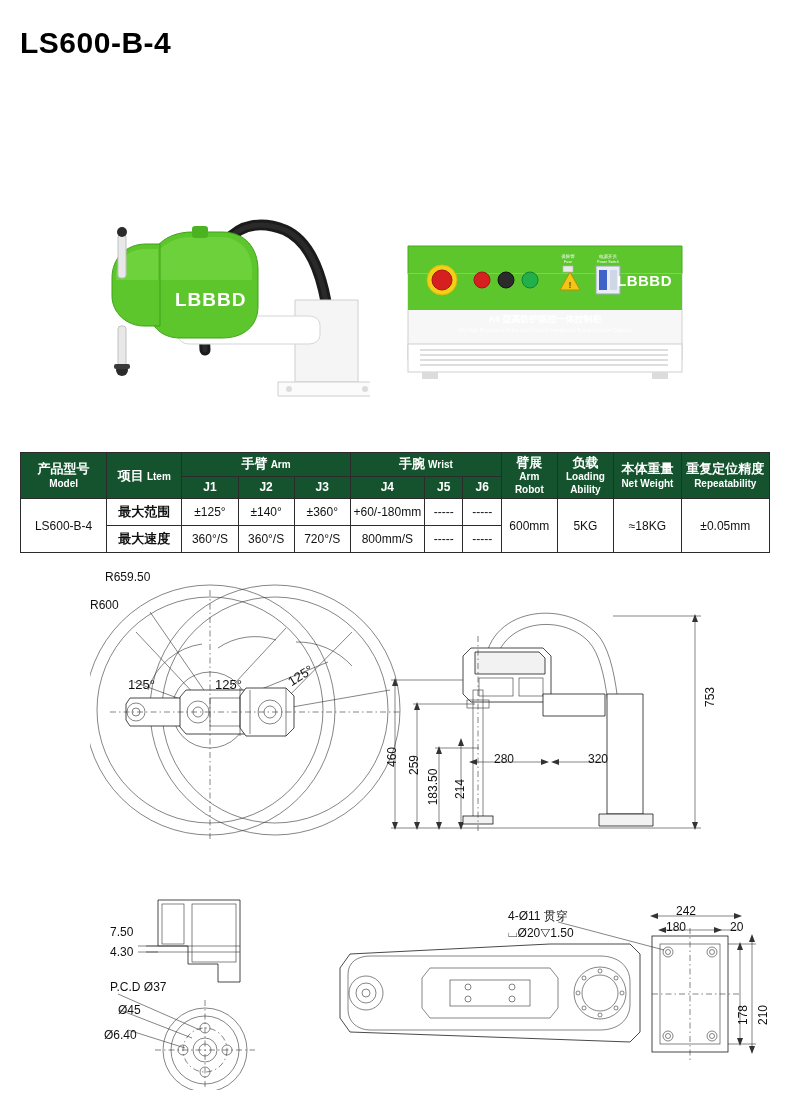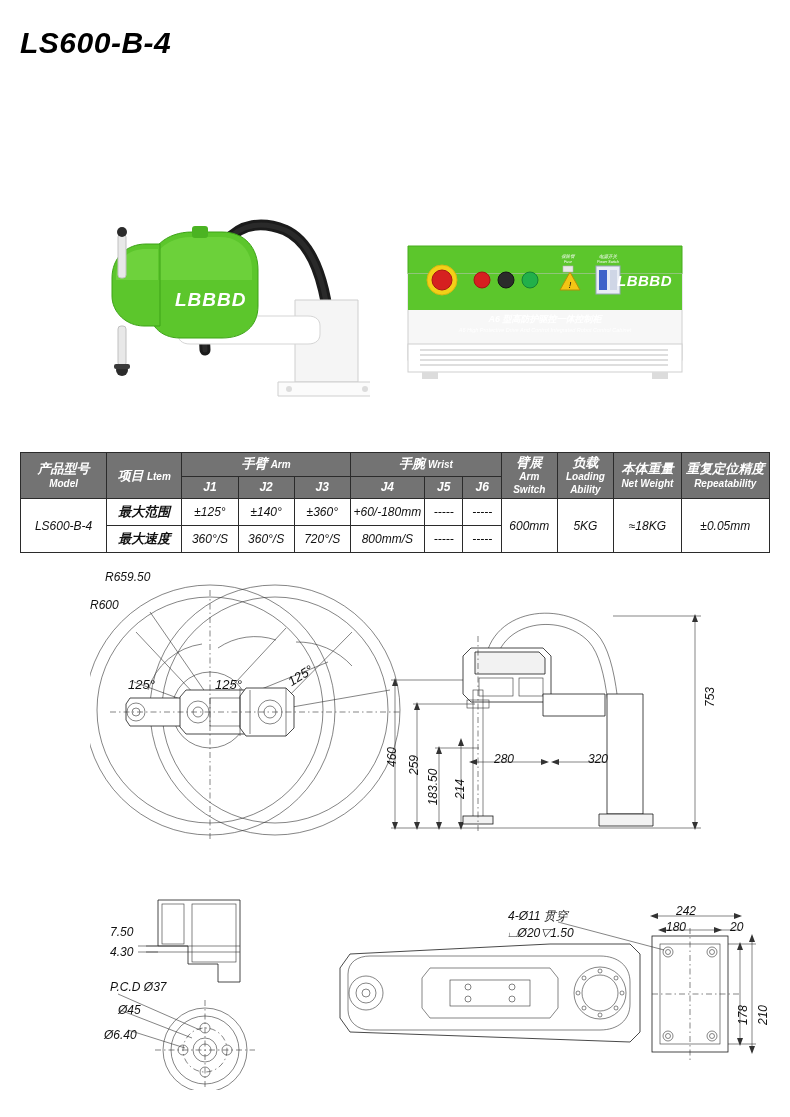--- a/index.html
+++ b/index.html
@@ -12,21 +12,20 @@
     height: 1117px;
     position: relative;
     font-family: "Liberation Sans", sans-serif;
     color: #111;
     overflow: hidden;
   }
   .page {
     position: relative;
     width: 790px;
     height: 1117px;
-    font-style: italic;
   }
 
   
   .title {
     position: absolute;
     left: 20px;
     top: 26px;
     font-size: 30px;
     font-weight: bold;
     letter-spacing: 0.5px;
@@ -69,21 +68,21 @@
     font-size: 11px;
   }
   .spec-table td, .spec-table th {
     border: 1px solid #2b2b2b;
     text-align: center;
     vertical-align: middle;
     padding: 2px 1px;
     font-weight: normal;
   }
   .spec-table thead td {
-    background: #737373;
+    background: #14532d;
     color: #fff;
     font-weight: bold;
     line-height: 1.25;
   }
   .spec-table thead td.sub {
     font-size: 12px;
   }
   .spec-table tbody td {
     background: #fff;
     height: 22px;
@@ -222,21 +221,21 @@
           <span class="hdr-big">手臂</span>
           <span class="hdr-small">Arm</span>
         </td>
         <td colspan="3">
           <span class="hdr-big">手腕</span>
           <span class="hdr-small">Wrist</span>
         </td>
         <td rowspan="2" style="width:56px">
           <div class="hdr-big">臂展</div>
           <div class="hdr-small">Arm</div>
-          <div class="hdr-small">Switch</div>
+          <div class="hdr-small">Robot</div>
         </td>
         <td rowspan="2" style="width:58px">
           <div class="hdr-big">负载</div>
           <div class="hdr-small">Loading</div>
           <div class="hdr-small">Ability</div>
         </td>
         <td rowspan="2" style="width:72px">
           <div class="hdr-big">本体重量</div>
           <div class="hdr-small">Net Weight</div>
         </td>

